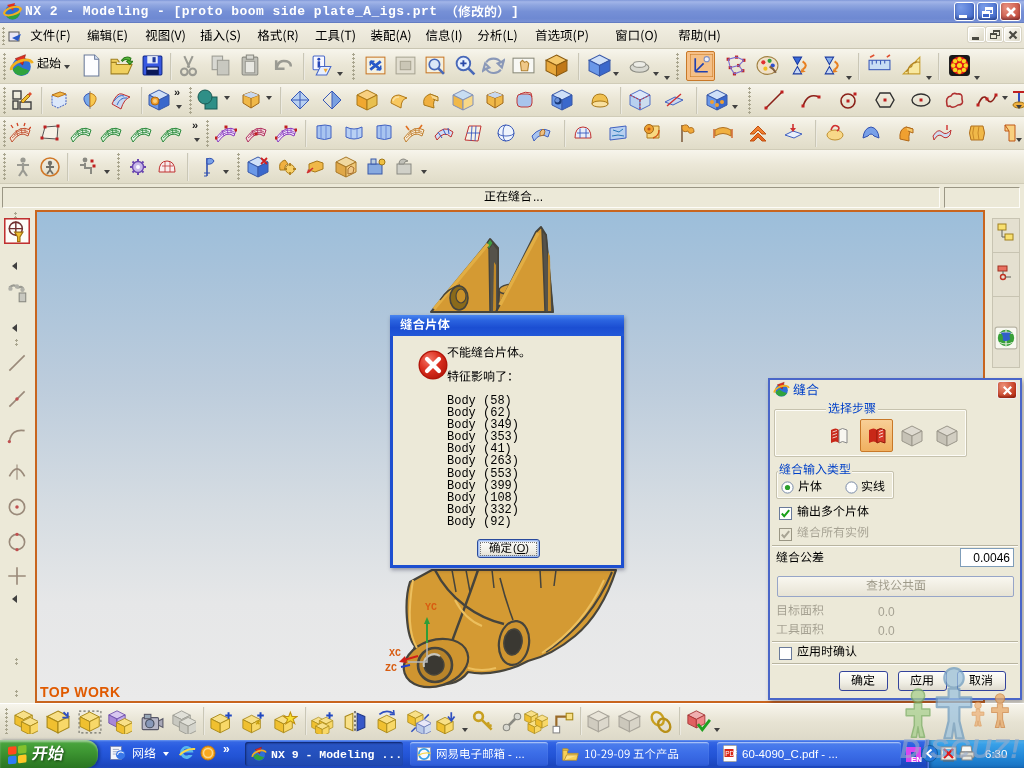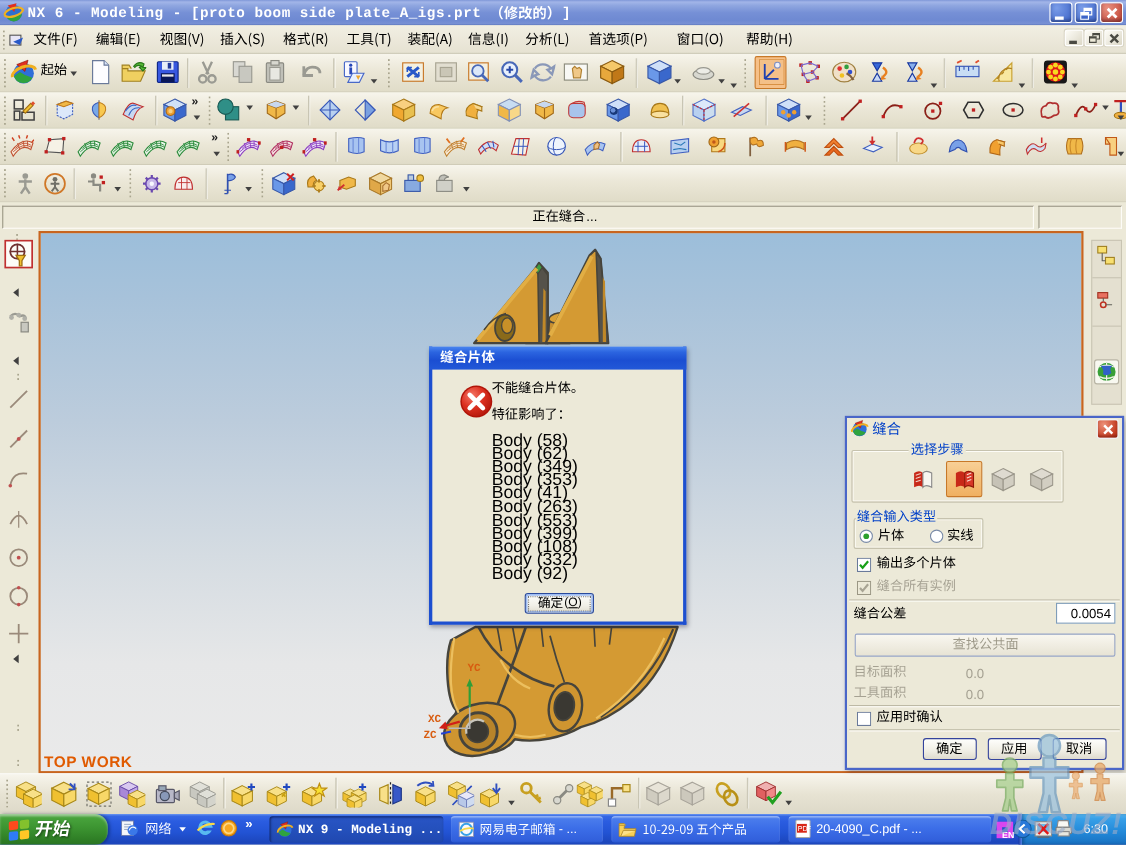--- a/index.html
+++ b/index.html
@@ -10,21 +10,21 @@
 .ic{position:absolute}
 .dar{position:absolute;width:0;height:0;border-left:3px solid transparent;border-right:3px solid transparent;border-top:4px solid #404040}
 </style></head><body>
 <div class="ab" style="left:0;top:0;width:1024px;height:23px;background:linear-gradient(180deg,#7f97d8 0%,#a2b5e8 8%,#8fa6e0 22%,#7690d6 50%,#6e89d2 80%,#7890d4 94%,#5872b8 100%)"></div>
 <svg class="ab" style="left:3px;top:2px" width="19" height="19" viewBox="0 0 19 19">
 <circle cx="9.5" cy="10" r="7.5" fill="#2e6fd0"></circle>
     <path d="M2 10 A7.5 7.5 0 0 0 17 10 A 9.5 4 -20 0 1 2 10" fill="#2fa33e"></path>
 <path d="M4 3 L12 1 L10 9 Z" fill="#e03020"></path>
     <path d="M1 12 A 9 5 -18 0 1 18 7 A 9.5 5 -18 0 1 1 12" fill="none" stroke="#f0b020" stroke-width="2"></path>
 </svg>
-<div class="ab" style="left:25px;top:4px;font-family:'Liberation Mono',monospace;font-weight:bold;font-size:13px;letter-spacing:0.45px;color:#fff">NX 6 - Modeling - [proto boom side plate_A_igs.prt </div>
+<div class="ab" style="left:25px;top:4px;font-family:'Liberation Mono',monospace;font-weight:bold;font-size:13px;letter-spacing:0.45px;color:#fff">NX 2 - Modeling - [proto boom side plate_A_igs.prt </div>
 <svg style="position:absolute;left:445px;top:5px;overflow:visible;" width="66" height="15" viewBox="0 0 660 150">
     <path transform="translate(0,114)" d="M86 -49C86 -22 98 -1 112 13L124 8C111 -6 101 -24 101 -49C101 -74 111 -92 124 -106L112 -112C98 -98 86 -77 86 -49ZM220 -50C213 -44 201 -39 190 -36C193 -34 196 -30 198 -27C210 -31 223 -38 231 -46ZM233 -38C224 -29 207 -23 191 -19C193 -17 197 -12 198 -10C216 -14 233 -22 244 -33ZM242 -23C231 -11 208 -4 184 -1C187 3 190 8 192 12C219 7 242 -2 255 -18ZM169 -73L169 -10L182 -10L182 -52C184 -49 186 -46 187 -44C198 -47 210 -51 219 -57C228 -51 238 -47 249 -44C251 -48 255 -54 258 -57C248 -59 239 -61 231 -65C240 -73 247 -82 252 -94L243 -98L240 -97L212 -97C214 -100 215 -104 216 -107L202 -110C197 -97 189 -85 179 -77C182 -75 188 -70 190 -68C193 -70 196 -73 198 -76C201 -72 204 -69 208 -65C200 -61 191 -58 182 -56L182 -73ZM206 -85L232 -85C229 -80 224 -76 219 -72C214 -76 210 -80 206 -85ZM158 -110C152 -91 142 -72 132 -60C134 -56 138 -47 139 -43C142 -46 145 -49 147 -53L147 12L162 12L162 -80C166 -88 169 -97 172 -106ZM342 -73L363 -73C361 -59 358 -48 353 -38C348 -48 344 -60 342 -72ZM269 -102L269 -87L301 -87L301 -65L270 -65L270 -17C270 -12 268 -9 265 -8C268 -4 270 4 271 8C275 5 281 2 319 -12C318 -16 317 -22 317 -27L286 -16L286 -50L317 -50L317 -52C320 -49 324 -44 326 -42C328 -45 330 -48 332 -52C335 -41 339 -32 344 -23C337 -14 327 -7 316 -2C318 1 323 8 324 12C336 7 345 0 353 -9C359 -1 367 6 377 11C379 7 384 1 388 -2C377 -7 369 -14 363 -22C370 -36 376 -53 379 -73L385 -73L385 -87L347 -87C349 -94 350 -101 352 -108L336 -110C333 -90 326 -71 317 -57L317 -102ZM460 -53C466 -43 474 -30 478 -22L491 -31C487 -38 478 -51 472 -60ZM466 -110C462 -95 456 -79 448 -68L448 -89L428 -89C431 -95 433 -102 435 -108L418 -110C418 -104 416 -96 414 -89L399 -89L399 8L414 8L414 -2L448 -2L448 -63C452 -61 456 -57 459 -55C463 -61 467 -68 470 -76L498 -76C497 -30 495 -10 491 -6C489 -4 488 -4 485 -4C482 -4 474 -4 466 -5C469 -1 471 6 471 10C479 11 487 11 492 10C497 9 500 8 504 3C509 -4 511 -25 513 -83C513 -85 513 -90 513 -90L476 -90C478 -96 480 -101 481 -107ZM414 -76L434 -76L434 -55L414 -55ZM414 -15L414 -41L434 -41L434 -15ZM564 -49C564 -77 552 -98 538 -112L526 -106C539 -92 549 -74 549 -49C549 -24 539 -6 526 8L538 13C552 -1 564 -22 564 -49Z" fill="#fff"></path>
   </svg>
 <div class="ab" style="left:511px;top:4px;font-family:'Liberation Mono',monospace;font-weight:bold;font-size:13px;color:#fff">]</div>
 <div class="ab" style="left:954px;top:2px;width:21px;height:19px;border-radius:3px;border:1px solid #fff;background:radial-gradient(circle at 30% 25%,#7a9ce8,#3c64c8);box-shadow:inset 0 -2px 3px rgba(0,0,30,.35)">
     <div class="ab" style="left:4px;top:12px;width:8px;height:3px;background:#fff"></div>
   </div>
 <div class="ab" style="left:977px;top:2px;width:21px;height:19px;border-radius:3px;border:1px solid #fff;background:radial-gradient(circle at 30% 25%,#7a9ce8,#3c64c8);box-shadow:inset 0 -2px 3px rgba(0,0,30,.35)">
     <div class="ab" style="left:7px;top:4px;width:8px;height:7px;border:1.5px solid #fff;border-top-width:3px"></div>
     <div class="ab" style="left:4px;top:8px;width:8px;height:7px;border:1.5px solid #fff;border-top-width:3px;background:#3c64c8"></div>
@@ -765,21 +765,21 @@
       </radialGradient>
     </defs>
 <path d="M10 10 L22 22 M22 10 L10 22" stroke="#fff" stroke-width="4.2" stroke-linecap="round"></path>
   </svg>
 <svg style="position:absolute;left:447px;top:346px;overflow:visible;" width="85" height="13" viewBox="0 0 850 130">
     <path transform="translate(0,106)" d="M67 -57C81 -48 99 -34 108 -24L115 -31C106 -41 88 -54 74 -63ZM8 -92L8 -83L62 -83C50 -63 29 -42 5 -31C7 -29 10 -25 11 -23C28 -31 43 -44 55 -58L55 9L65 9L65 -70C68 -74 71 -79 73 -83L112 -83L112 -92ZM166 -50L166 -40L140 -40L140 -50ZM132 -58L132 9L140 9L140 -15L166 -15L166 -1C166 1 166 1 164 1C162 1 157 1 152 1C153 3 154 7 155 9C162 9 167 9 171 8C174 6 175 4 175 -1L175 -58ZM140 -33L166 -33L166 -22L140 -22ZM223 -92C216 -88 205 -84 195 -80L195 -101L186 -101L186 -61C186 -51 189 -48 201 -48C203 -48 219 -48 221 -48C231 -48 234 -52 234 -67C232 -67 228 -69 227 -70C226 -58 225 -56 220 -56C217 -56 204 -56 201 -56C196 -56 195 -57 195 -61L195 -73C207 -76 219 -81 229 -85ZM224 -38C217 -34 206 -29 195 -26L195 -45L186 -45L186 -4C186 6 189 9 201 9C203 9 219 9 222 9C232 9 234 4 236 -12C233 -12 230 -14 228 -15C227 -2 226 0 221 0C218 0 204 0 202 0C196 0 195 0 195 -4L195 -18C207 -21 221 -26 230 -32ZM130 -66C133 -67 137 -68 170 -70C171 -68 172 -66 172 -64L180 -68C178 -75 171 -86 165 -94L157 -91C160 -87 163 -82 166 -77L140 -76C145 -82 150 -90 154 -98L145 -101C141 -92 135 -82 133 -80C131 -77 129 -75 127 -75C128 -73 130 -68 130 -66ZM281 -94C284 -86 288 -75 290 -69L297 -72C295 -78 291 -88 288 -96ZM245 -7L247 2C257 -2 270 -6 283 -10L281 -17C268 -13 254 -9 245 -7ZM306 -36L306 -30L323 -30L323 -22L301 -22L301 -15L323 -15L323 -4L331 -4L331 -15L352 -15L352 -22L331 -22L331 -30L347 -30L347 -36L331 -36L331 -43L349 -43L349 -49L331 -49L331 -56L323 -56L323 -49L303 -49L303 -43L323 -43L323 -36ZM318 -85L338 -85C335 -80 332 -76 327 -72C323 -75 320 -79 317 -83ZM320 -101C316 -92 308 -83 300 -78C301 -76 304 -73 305 -71C307 -73 310 -75 312 -78C315 -74 318 -71 322 -68C315 -63 307 -60 299 -58C300 -56 302 -53 303 -51C312 -54 320 -58 328 -63C334 -58 342 -54 349 -52C351 -54 353 -57 354 -59C347 -61 340 -63 334 -67C340 -73 346 -80 349 -89L344 -92L342 -91L323 -91C325 -94 326 -96 327 -99ZM297 -58L279 -58L279 -50L289 -50L289 -11C285 -9 280 -4 276 1L281 9C285 2 290 -5 294 -5C296 -5 299 -1 303 2C309 6 316 7 326 7C333 7 347 7 353 7C354 4 354 0 355 -2C347 -1 334 0 327 0C317 0 310 -2 304 -6C301 -8 299 -10 297 -11ZM247 -51C249 -51 251 -52 264 -54C259 -46 255 -40 253 -38C250 -33 247 -30 245 -30C246 -28 247 -24 248 -22C250 -23 254 -24 281 -30C280 -32 280 -35 281 -37L259 -33C267 -44 275 -58 282 -71L274 -75C273 -70 270 -66 268 -62L255 -60C262 -71 268 -84 273 -97L264 -101C260 -86 253 -71 250 -67C248 -62 246 -60 244 -59C245 -57 246 -52 247 -51ZM422 -101C410 -83 388 -66 365 -57C367 -55 370 -52 371 -50C378 -52 384 -56 390 -59L390 -53L450 -53L450 -61C457 -57 463 -54 470 -51C471 -54 474 -57 476 -59C457 -67 440 -77 426 -92L430 -97ZM393 -62C403 -68 413 -76 421 -85C430 -76 439 -68 450 -62ZM384 -39L384 9L393 9L393 3L449 3L449 9L458 9L458 -39ZM393 -6L393 -31L449 -31L449 -6ZM502 -98L502 -58C502 -36 500 -14 485 3C487 4 490 8 492 10C503 -2 508 -17 510 -32L560 -32L560 10L570 10L570 -41L510 -41C511 -47 511 -52 511 -58L511 -60L588 -60L588 -70L555 -70L555 -101L545 -101L545 -70L511 -70L511 -98ZM630 -100C624 -82 614 -64 604 -52C605 -50 608 -46 609 -44C612 -48 616 -52 619 -57L619 9L628 9L628 -73C632 -81 636 -89 639 -98ZM650 -21L650 -13L670 -13L670 9L678 9L678 -13L698 -13L698 -21L678 -21L678 -63C686 -42 697 -21 710 -10C712 -12 715 -16 717 -17C704 -28 691 -48 684 -68L714 -68L714 -77L678 -77L678 -100L670 -100L670 -77L636 -77L636 -68L664 -68C657 -48 644 -27 631 -17C633 -15 636 -12 638 -10C650 -21 662 -41 670 -62L670 -21ZM743 -29C733 -29 725 -21 725 -11C725 -1 733 7 743 7C753 7 762 -1 762 -11C762 -21 753 -29 743 -29ZM743 1C737 1 731 -4 731 -11C731 -18 737 -23 743 -23C750 -23 756 -18 756 -11C756 -4 750 1 743 1Z" fill="#000"></path>
   </svg>
 <svg style="position:absolute;left:447px;top:370px;overflow:visible;" width="73" height="13" viewBox="0 0 730 130">
     <path transform="translate(0,106)" d="M55 -25C61 -20 67 -11 70 -6L77 -10C74 -16 67 -24 62 -30ZM77 -101L77 -88L54 -88L54 -79L77 -79L77 -64L47 -64L47 -56L92 -56L92 -42L49 -42L49 -33L92 -33L92 -2C92 0 91 1 89 1C87 1 81 1 74 1C75 3 76 7 76 10C85 10 92 9 95 8C99 7 100 4 100 -2L100 -33L114 -33L114 -42L100 -42L100 -56L115 -56L115 -64L86 -64L86 -79L109 -79L109 -88L86 -88L86 -101ZM12 -92C11 -77 8 -61 5 -51C6 -50 10 -48 12 -47C13 -53 15 -60 16 -67L25 -67L25 -38C18 -36 11 -34 6 -32L8 -23L25 -29L25 10L34 10L34 -32L46 -36L46 -44L34 -41L34 -67L45 -67L45 -76L34 -76L34 -101L25 -101L25 -76L18 -76C18 -81 19 -85 19 -90ZM150 -101C145 -92 135 -82 125 -76C127 -74 129 -70 130 -68C141 -76 152 -87 158 -97ZM152 -74C146 -61 134 -49 124 -41C125 -39 128 -34 129 -32C133 -36 137 -40 141 -45L141 10L150 10L150 -56C154 -61 158 -66 160 -71ZM170 -60L170 -2L158 -2L158 6L235 6L235 -2L205 -2L205 -41L230 -41L230 -49L205 -49L205 -83L232 -83L232 -92L166 -92L166 -83L196 -83L196 -2L179 -2L179 -60ZM341 -98C334 -89 322 -79 311 -73C313 -71 316 -68 318 -66C329 -73 341 -84 349 -95ZM345 -66C337 -56 323 -45 311 -39C313 -37 316 -34 317 -33C330 -40 344 -51 353 -63ZM347 -31C339 -18 323 -5 308 2C310 4 312 7 314 9C330 1 346 -13 355 -28ZM262 -36L297 -36L297 -26L262 -26ZM290 -14C294 -9 299 -1 301 4L308 0C306 -5 301 -12 297 -17ZM261 -77L298 -77L298 -70L261 -70ZM261 -90L298 -90L298 -83L261 -83ZM253 -97L253 -64L307 -64L307 -97ZM258 -17C256 -11 251 -5 247 0C249 1 252 4 253 5C258 0 263 -8 266 -15ZM272 -62C273 -60 274 -58 275 -56L247 -56L247 -49L311 -49L311 -56L285 -56C284 -59 282 -61 281 -64ZM254 -43L254 -20L275 -20L275 0C275 1 275 1 273 1C272 2 268 2 263 1C264 4 265 7 266 9C273 9 277 9 280 8C283 6 284 4 284 0L284 -20L306 -20L306 -43ZM369 -89L369 -11L377 -11L377 -22L399 -22L399 -89ZM377 -81L391 -81L391 -31L377 -31ZM435 -101C434 -95 431 -87 428 -81L408 -81L408 9L416 9L416 -73L463 -73L463 -1C463 0 463 1 461 1C460 1 455 1 450 1C451 3 452 7 452 9C460 9 465 9 468 8C471 6 472 4 472 -1L472 -81L438 -81C440 -86 443 -93 445 -99ZM433 -52L447 -52L447 -26L433 -26ZM426 -59L426 -12L433 -12L433 -19L453 -19L453 -59ZM492 -91L492 -83L569 -83C560 -74 547 -65 536 -59L536 -2C536 0 535 1 532 1C530 1 520 1 510 0C512 3 513 7 514 10C526 10 534 9 539 8C544 7 545 4 545 -2L545 -54C560 -63 576 -75 587 -87L580 -92L578 -91ZM630 -58C635 -58 639 -62 639 -67C639 -73 635 -76 630 -76C625 -76 621 -73 621 -67C621 -62 625 -58 630 -58ZM630 0C635 0 639 -3 639 -9C639 -14 635 -18 630 -18C625 -18 621 -14 621 -9C621 -3 625 0 630 0Z" fill="#000"></path>
   </svg>
-<div class="ab" style="left:447px;top:395px;font-family:Liberation Sans, sans-serif;font-size:16px;line-height:12.1px;color:#000;white-space:nowrap">Body (58)<br>Body (62)<br>Body (349)<br>Body (353)<br>Body (41)<br>Body (263)<br>Body (553)<br>Body (399)<br>Body (108)<br>Body (332)<br>Body (92)</div>
+<div class="ab" style="left:447px;top:395px;font-family:Liberation Mono, monospace;font-size:12px;line-height:12.1px;color:#000;white-space:nowrap">Body (58)<br>Body (62)<br>Body (349)<br>Body (353)<br>Body (41)<br>Body (263)<br>Body (553)<br>Body (399)<br>Body (108)<br>Body (332)<br>Body (92)</div>
 <div class="ab" style="left:477px;top:539px;width:63px;height:19px;background:linear-gradient(180deg,#fefefc,#f1f0e8 60%,#e0ddd0);border:1px solid #2a4a9c;border-radius:3px;box-shadow:inset 0 0 0 1.5px #9ebcf2"></div>
 <div class="ab" style="left:480px;top:541.5px;width:57px;height:14px;border:1px dotted #777"></div>
 <svg style="position:absolute;left:489px;top:542px;overflow:visible;" width="24" height="13" viewBox="0 0 240 130">
     <path transform="translate(0,101)" d="M63 -97C58 -83 50 -69 40 -61C42 -59 44 -56 45 -54C47 -56 49 -58 51 -60L51 -37C51 -24 50 -7 39 5C40 6 44 8 45 9C53 1 56 -9 58 -19L74 -19L74 5L82 5L82 -19L98 -19L98 -1C98 0 98 1 96 1C95 1 91 1 86 1C87 3 88 6 88 8C95 8 100 8 103 7C106 6 107 3 107 -1L107 -67L86 -67C90 -72 94 -78 97 -84L91 -87L90 -87L68 -87C69 -90 70 -92 71 -95ZM74 -26L59 -26C59 -30 59 -33 59 -37L59 -40L74 -40ZM82 -26L82 -40L98 -40L98 -26ZM74 -47L59 -47L59 -60L74 -60ZM82 -47L82 -60L98 -60L98 -47ZM57 -67L57 -67C59 -71 62 -75 64 -80L85 -80C82 -75 79 -71 76 -67ZM6 -91L6 -83L20 -83C17 -65 12 -49 4 -38C5 -35 7 -31 8 -28C10 -31 12 -34 14 -38L14 4L21 4L21 -5L42 -5L42 -55L21 -55C24 -64 27 -73 28 -83L45 -83L45 -91ZM21 -47L34 -47L34 -13L21 -13ZM141 -43C138 -23 132 -6 119 4C121 5 125 8 126 10C134 3 139 -6 143 -17C154 3 171 7 195 7L222 7C223 5 224 1 225 -1C220 -1 200 -1 196 -1C189 -1 183 -2 177 -3L177 -26L211 -26L211 -34L177 -34L177 -53L206 -53L206 -61L139 -61L139 -53L168 -53L168 -5C158 -9 151 -15 147 -27C148 -32 149 -37 150 -43ZM164 -95C166 -92 168 -87 169 -84L124 -84L124 -59L133 -59L133 -75L212 -75L212 -59L221 -59L221 -84L179 -84C178 -87 175 -93 172 -97Z" fill="#000"></path>
   </svg>
 <div class="ab" style="left:513px;top:542px;font-size:11px;color:#000">(<span style="text-decoration:underline">O</span>)</div>
 <div class="ab" style="left:768px;top:378px;width:254px;height:322px;background:#ece9d8;border:2px solid #4a66c8;box-shadow:2px 3px 5px rgba(0,0,40,.3)"></div>
 <svg class="ic" style="left:773px;top:381px" width="17" height="17" viewBox="0 0 22 22">
     <circle cx="11" cy="12" r="8.2" fill="#2f6fd8"></circle>
     <path d="M3.2 14.5 A8.2 8.2 0 0 0 18 15.5 Q12 14 8 11 Q5 13 3.2 14.5 Z" fill="#2fa33e"></path>
@@ -849,21 +849,21 @@
     <rect x="0.5" y="0.5" width="12" height="12" fill="#ece9d8" stroke="#9a9684"></rect>
     <path d="M2.8 6.5 L5.2 9.2 L10.2 3.2" fill="none" stroke="#a8a494" stroke-width="2"></path>
   </svg>
 <svg style="position:absolute;left:797px;top:526px;overflow:visible;" width="73" height="13" viewBox="0 0 730 130">
     <path transform="translate(0,106)" d="M41 -94C44 -86 48 -75 50 -69L57 -72C55 -78 51 -88 48 -96ZM5 -7L7 2C17 -2 30 -6 43 -10L41 -17C28 -13 14 -9 5 -7ZM66 -36L66 -30L83 -30L83 -22L61 -22L61 -15L83 -15L83 -4L91 -4L91 -15L112 -15L112 -22L91 -22L91 -30L107 -30L107 -36L91 -36L91 -43L109 -43L109 -49L91 -49L91 -56L83 -56L83 -49L63 -49L63 -43L83 -43L83 -36ZM78 -85L98 -85C95 -80 92 -76 87 -72C83 -75 80 -79 77 -83ZM80 -101C76 -92 68 -83 60 -78C61 -76 64 -73 65 -71C67 -73 70 -75 72 -78C75 -74 78 -71 82 -68C75 -63 67 -60 59 -58C60 -56 62 -53 63 -51C72 -54 80 -58 88 -63C94 -58 102 -54 109 -52C111 -54 113 -57 114 -59C107 -61 100 -63 94 -67C100 -73 106 -80 109 -89L104 -92L102 -91L83 -91C85 -94 86 -96 87 -99ZM57 -58L39 -58L39 -50L49 -50L49 -11C45 -9 40 -4 36 1L41 9C45 2 50 -5 54 -5C56 -5 59 -1 63 2C69 6 76 7 86 7C93 7 107 7 113 7C114 4 114 0 115 -2C107 -1 94 0 87 0C77 0 70 -2 64 -6C61 -8 59 -10 57 -11ZM7 -51C9 -51 11 -52 24 -54C19 -46 15 -40 13 -38C10 -33 7 -30 5 -30C6 -28 7 -24 8 -22C10 -23 14 -24 41 -30C40 -32 40 -35 41 -37L19 -33C27 -44 35 -58 42 -71L34 -75C33 -70 30 -66 28 -62L15 -60C22 -71 28 -84 33 -97L24 -101C20 -86 13 -71 10 -67C8 -62 6 -60 4 -59C5 -57 6 -52 7 -51ZM182 -101C170 -83 148 -66 125 -57C127 -55 130 -52 131 -50C138 -52 144 -56 150 -59L150 -53L210 -53L210 -61C217 -57 223 -54 230 -51C231 -54 234 -57 236 -59C217 -67 200 -77 186 -92L190 -97ZM153 -62C163 -68 173 -76 181 -85C190 -76 199 -68 210 -62ZM144 -39L144 9L153 9L153 3L209 3L209 9L218 9L218 -39ZM153 -6L153 -31L209 -31L209 -6ZM304 -89L304 -49C304 -32 303 -11 288 4C290 5 294 8 295 10C311 -6 313 -31 313 -49L313 -51L332 -51L332 9L341 9L341 -51L355 -51L355 -60L313 -60L313 -82C327 -84 342 -87 353 -92L347 -99C337 -95 319 -91 304 -89ZM261 -43L261 -47L261 -63L284 -63L284 -43ZM293 -98C283 -94 266 -91 252 -89L252 -47C252 -31 251 -11 243 4C245 5 249 8 251 10C258 -3 260 -20 260 -35L293 -35L293 -71L261 -71L261 -82C274 -84 289 -87 299 -91ZM407 -101C405 -96 404 -90 402 -85L368 -85L368 -77L398 -77C390 -61 379 -46 365 -36C366 -35 369 -32 371 -30C378 -35 385 -41 391 -49L391 9L399 9L399 -14L450 -14L450 -2C450 0 449 1 447 1C445 1 438 1 430 1C431 3 432 7 433 9C443 9 450 9 453 8C457 6 459 4 459 -2L459 -63L400 -63C403 -67 405 -72 408 -77L473 -77L473 -85L411 -85C413 -90 415 -94 416 -99ZM399 -35L450 -35L450 -22L399 -22ZM399 -42L399 -55L450 -55L450 -42ZM545 -13C561 -7 576 1 586 9L592 2C582 -5 565 -14 549 -19ZM509 -67C515 -63 523 -57 526 -53L532 -59C528 -64 521 -69 514 -73ZM497 -48C504 -44 512 -38 516 -34L521 -41C517 -45 509 -51 502 -54ZM491 -87L491 -63L500 -63L500 -79L580 -79L580 -63L589 -63L589 -87L548 -87C546 -91 543 -97 540 -102L531 -99C534 -95 536 -91 538 -87ZM489 -31L489 -23L532 -23C525 -11 513 -3 490 1C492 3 494 7 495 9C522 3 535 -7 542 -23L592 -23L592 -31L545 -31C548 -42 549 -56 550 -73L540 -73C540 -56 539 -42 535 -31ZM683 -87L683 -20L691 -20L691 -87ZM702 -100L702 -3C702 -1 702 0 700 0C698 0 691 0 684 0C685 2 687 6 687 9C696 9 702 9 706 7C709 6 711 3 711 -3L711 -100ZM643 -35C647 -32 652 -27 656 -24C650 -12 643 -3 634 3C636 4 639 8 640 10C658 -3 671 -28 675 -66L670 -68L668 -68L653 -68C654 -73 656 -79 657 -86L677 -86L677 -94L636 -94L636 -86L648 -86C645 -66 639 -49 630 -37C632 -35 636 -33 637 -31C642 -39 647 -48 650 -59L666 -59C664 -49 662 -40 659 -32C656 -35 651 -38 648 -41ZM625 -101C621 -83 613 -66 604 -54C605 -52 608 -47 609 -45C612 -49 614 -53 617 -58L617 9L625 9L625 -75C629 -83 631 -91 634 -98Z" fill="#a5a192"></path>
   </svg>
 <div class="ab" style="left:772px;top:545px;width:246px;height:2px;border-top:1px solid #b8b4a0;border-bottom:1px solid #fdfcf7"></div>
 <svg style="position:absolute;left:776px;top:551px;overflow:visible;" width="49" height="13" viewBox="0 0 490 130">
     <path transform="translate(0,106)" d="M41 -94C44 -86 48 -75 50 -69L57 -72C55 -78 51 -88 48 -96ZM5 -7L7 2C17 -2 30 -6 43 -10L41 -17C28 -13 14 -9 5 -7ZM66 -36L66 -30L83 -30L83 -22L61 -22L61 -15L83 -15L83 -4L91 -4L91 -15L112 -15L112 -22L91 -22L91 -30L107 -30L107 -36L91 -36L91 -43L109 -43L109 -49L91 -49L91 -56L83 -56L83 -49L63 -49L63 -43L83 -43L83 -36ZM78 -85L98 -85C95 -80 92 -76 87 -72C83 -75 80 -79 77 -83ZM80 -101C76 -92 68 -83 60 -78C61 -76 64 -73 65 -71C67 -73 70 -75 72 -78C75 -74 78 -71 82 -68C75 -63 67 -60 59 -58C60 -56 62 -53 63 -51C72 -54 80 -58 88 -63C94 -58 102 -54 109 -52C111 -54 113 -57 114 -59C107 -61 100 -63 94 -67C100 -73 106 -80 109 -89L104 -92L102 -91L83 -91C85 -94 86 -96 87 -99ZM57 -58L39 -58L39 -50L49 -50L49 -11C45 -9 40 -4 36 1L41 9C45 2 50 -5 54 -5C56 -5 59 -1 63 2C69 6 76 7 86 7C93 7 107 7 113 7C114 4 114 0 115 -2C107 -1 94 0 87 0C77 0 70 -2 64 -6C61 -8 59 -10 57 -11ZM7 -51C9 -51 11 -52 24 -54C19 -46 15 -40 13 -38C10 -33 7 -30 5 -30C6 -28 7 -24 8 -22C10 -23 14 -24 41 -30C40 -32 40 -35 41 -37L19 -33C27 -44 35 -58 42 -71L34 -75C33 -70 30 -66 28 -62L15 -60C22 -71 28 -84 33 -97L24 -101C20 -86 13 -71 10 -67C8 -62 6 -60 4 -59C5 -57 6 -52 7 -51ZM182 -101C170 -83 148 -66 125 -57C127 -55 130 -52 131 -50C138 -52 144 -56 150 -59L150 -53L210 -53L210 -61C217 -57 223 -54 230 -51C231 -54 234 -57 236 -59C217 -67 200 -77 186 -92L190 -97ZM153 -62C163 -68 173 -76 181 -85C190 -76 199 -68 210 -62ZM144 -39L144 9L153 9L153 3L209 3L209 9L218 9L218 -39ZM153 -6L153 -31L209 -31L209 -6ZM279 -97C272 -79 260 -62 246 -51C249 -50 253 -47 254 -45C268 -57 280 -75 288 -95ZM320 -98L311 -95C320 -77 336 -56 348 -45C350 -47 353 -51 356 -53C343 -63 328 -82 320 -98ZM259 2C264 0 270 0 334 -5C337 0 340 5 342 9L351 4C345 -7 332 -24 322 -37L313 -33C318 -27 323 -20 328 -13L272 -10C284 -24 296 -42 306 -60L296 -64C286 -44 272 -23 267 -18C262 -12 259 -9 256 -8C257 -5 259 0 259 2ZM443 -101C441 -96 437 -90 434 -85L406 -85C405 -90 400 -96 396 -101L389 -97C391 -94 394 -89 396 -85L373 -85L373 -77L413 -77C412 -73 411 -70 410 -66L378 -66L378 -58L408 -58C407 -55 405 -51 404 -48L367 -48L367 -39L399 -39C391 -25 380 -14 365 -6C367 -4 370 0 371 2C384 -6 394 -15 402 -27L402 -21L427 -21L427 -4L387 -4L387 4L472 4L472 -4L436 -4L436 -21L464 -21L464 -30L404 -30C406 -33 408 -36 410 -39L473 -39L473 -48L414 -48C415 -51 416 -55 417 -58L462 -58L462 -66L420 -66C421 -70 422 -73 422 -77L468 -77L468 -85L444 -85C447 -89 450 -94 453 -98Z" fill="#000"></path>
   </svg>
-<div class="ab" style="left:960px;top:548px;width:54px;height:19px;background:#fff;border:1px solid #7f9db9;font-size:12px;text-align:right;padding:2px 3px 0 0;color:#000">0.0054</div>
+<div class="ab" style="left:960px;top:548px;width:54px;height:19px;background:#fff;border:1px solid #7f9db9;font-size:12px;text-align:right;padding:2px 3px 0 0;color:#000">0.0046</div>
 <div class="ab" style="left:777px;top:576px;width:237px;height:21px;background:linear-gradient(180deg,#f9f7f0,#e7e3d4);border:1px solid #97a5c8;border-radius:2px"></div>
 <svg style="position:absolute;left:866px;top:579px;overflow:visible;" width="61" height="13" viewBox="0 0 610 130">
     <path transform="translate(0,106)" d="M35 -26L84 -26L84 -16L35 -16ZM35 -42L84 -42L84 -32L35 -32ZM27 -49L27 -10L93 -10L93 -49ZM9 -2L9 6L112 6L112 -2ZM55 -101L55 -86L7 -86L7 -78L45 -78C35 -66 19 -56 4 -51C6 -49 9 -46 10 -44C27 -50 44 -63 55 -77L55 -52L64 -52L64 -77C75 -63 93 -51 110 -45C111 -47 114 -50 116 -52C101 -57 84 -67 74 -78L113 -78L113 -86L64 -86L64 -101ZM201 -93C207 -88 214 -81 217 -75L225 -81C221 -86 214 -93 208 -98ZM143 -101L143 -77L126 -77L126 -68L143 -68L143 -42C136 -40 129 -39 124 -37L127 -29L143 -33L143 -2C143 0 142 0 140 0C139 0 134 1 128 0C129 3 130 6 131 9C139 9 144 9 147 7C150 6 151 3 151 -2L151 -36L167 -41L166 -49L151 -45L151 -68L166 -68L166 -77L151 -77L151 -101ZM219 -56C215 -47 210 -38 202 -30C200 -38 198 -49 196 -61L233 -65L232 -74L195 -70C194 -79 193 -90 193 -100L184 -100C184 -89 185 -79 186 -69L168 -67L168 -58L187 -60C189 -45 191 -33 195 -22C186 -13 175 -6 164 -2C166 0 169 3 171 5C181 1 190 -5 198 -13C204 0 212 8 223 9C229 9 234 3 237 -16C235 -17 231 -19 229 -21C228 -8 226 -1 223 -2C216 -2 210 -9 206 -20C214 -30 222 -40 227 -51ZM279 -97C272 -79 260 -62 246 -51C249 -50 253 -47 254 -45C268 -57 280 -75 288 -95ZM320 -98L311 -95C320 -77 336 -56 348 -45C350 -47 353 -51 356 -53C343 -63 328 -82 320 -98ZM259 2C264 0 270 0 334 -5C337 0 340 5 342 9L351 4C345 -7 332 -24 322 -37L313 -33C318 -27 323 -20 328 -13L272 -10C284 -24 296 -42 306 -60L296 -64C286 -44 272 -23 267 -18C262 -12 259 -9 256 -8C257 -5 259 0 259 2ZM430 -18C442 -10 456 2 464 10L472 4C464 -3 449 -15 438 -23ZM399 -22C393 -13 379 -3 367 3C369 5 373 8 375 10C387 3 400 -8 409 -19ZM371 -75L371 -67L394 -67L394 -38L366 -38L366 -29L475 -29L475 -38L446 -38L446 -67L470 -67L470 -75L446 -75L446 -100L437 -100L437 -75L403 -75L403 -100L394 -100L394 -75ZM403 -38L403 -67L437 -67L437 -38ZM527 -40L552 -40L552 -27L527 -27ZM527 -47L527 -61L552 -61L552 -47ZM527 -19L552 -19L552 -5L527 -5ZM487 -93L487 -84L533 -84C532 -79 531 -74 530 -69L492 -69L492 10L501 10L501 3L578 3L578 10L588 10L588 -69L539 -69L544 -84L593 -84L593 -93ZM501 -5L501 -61L518 -61L518 -5ZM578 -5L560 -5L560 -61L578 -61Z" fill="#9d9989"></path>
   </svg>
 <svg style="position:absolute;left:776px;top:604px;overflow:visible;" width="49" height="13" viewBox="0 0 490 130">
     <path transform="translate(0,106)" d="M28 -56L91 -56L91 -37L28 -37ZM28 -65L28 -84L91 -84L91 -65ZM28 -28L91 -28L91 -8L28 -8ZM19 -93L19 9L28 9L28 1L91 1L91 9L100 9L100 -93ZM176 -92L176 -83L228 -83L228 -92ZM213 -39C219 -27 225 -11 227 -2L235 -5C233 -14 227 -30 221 -41ZM179 -41C176 -28 170 -15 164 -7C166 -6 169 -3 171 -2C177 -11 183 -25 187 -39ZM171 -63L171 -54L196 -54L196 -2C196 -1 196 0 194 0C192 0 187 0 181 0C182 3 183 6 183 9C192 9 197 9 201 7C204 6 205 3 205 -2L205 -54L235 -54L235 -63ZM144 -101L144 -75L126 -75L126 -67L142 -67C138 -52 131 -35 123 -26C125 -24 127 -20 128 -17C134 -25 140 -38 144 -51L144 9L153 9L153 -53C157 -47 162 -40 164 -36L169 -43C167 -47 157 -60 153 -64L153 -67L169 -67L169 -75L153 -75L153 -101ZM287 -40L312 -40L312 -27L287 -27ZM287 -47L287 -61L312 -61L312 -47ZM287 -19L312 -19L312 -5L287 -5ZM247 -93L247 -84L293 -84C292 -79 291 -74 290 -69L252 -69L252 10L261 10L261 3L338 3L338 10L348 10L348 -69L299 -69L304 -84L353 -84L353 -93ZM261 -5L261 -61L278 -61L278 -5ZM338 -5L320 -5L320 -61L338 -61ZM451 -25C457 -14 464 0 467 9L475 5C472 -4 466 -17 459 -28ZM427 -27C423 -15 417 -3 409 4C412 6 415 8 417 9C425 1 432 -12 436 -25ZM427 -84L461 -84L461 -48L427 -48ZM418 -92L418 -39L470 -39L470 -92ZM408 -100C397 -96 379 -92 364 -90C365 -88 366 -85 367 -83C373 -84 380 -85 387 -86L387 -66L366 -66L366 -58L385 -58C380 -44 372 -29 364 -20C365 -18 368 -14 369 -12C375 -19 382 -31 387 -43L387 10L395 10L395 -46C400 -40 406 -31 408 -26L414 -34C411 -38 399 -52 395 -56L395 -58L414 -58L414 -66L395 -66L395 -88C402 -89 408 -91 413 -93Z" fill="#a5a192"></path>
   </svg>
 <div class="ab" style="left:878px;top:605px;font-size:12px;color:#a5a192">0.0</div>
 <svg style="position:absolute;left:776px;top:623px;overflow:visible;" width="49" height="13" viewBox="0 0 490 130">
     <path transform="translate(0,106)" d="M6 -9L6 0L114 0L114 -9L65 -9L65 -78L108 -78L108 -87L12 -87L12 -78L55 -78L55 -9ZM193 -10C206 -4 220 4 228 10L235 3C226 -3 212 -10 198 -16ZM159 -16C152 -9 137 -1 125 3C127 5 130 8 131 10C144 5 158 -3 168 -11ZM145 -95L145 -25L126 -25L126 -17L234 -17L234 -25L216 -25L216 -95ZM154 -25L154 -36L207 -36L207 -25ZM154 -70L207 -70L207 -60L154 -60ZM154 -77L154 -88L207 -88L207 -77ZM154 -53L207 -53L207 -43L154 -43ZM287 -40L312 -40L312 -27L287 -27ZM287 -47L287 -61L312 -61L312 -47ZM287 -19L312 -19L312 -5L287 -5ZM247 -93L247 -84L293 -84C292 -79 291 -74 290 -69L252 -69L252 10L261 10L261 3L338 3L338 10L348 10L348 -69L299 -69L304 -84L353 -84L353 -93ZM261 -5L261 -61L278 -61L278 -5ZM338 -5L320 -5L320 -61L338 -61ZM451 -25C457 -14 464 0 467 9L475 5C472 -4 466 -17 459 -28ZM427 -27C423 -15 417 -3 409 4C412 6 415 8 417 9C425 1 432 -12 436 -25ZM427 -84L461 -84L461 -48L427 -48ZM418 -92L418 -39L470 -39L470 -92ZM408 -100C397 -96 379 -92 364 -90C365 -88 366 -85 367 -83C373 -84 380 -85 387 -86L387 -66L366 -66L366 -58L385 -58C380 -44 372 -29 364 -20C365 -18 368 -14 369 -12C375 -19 382 -31 387 -43L387 10L395 10L395 -46C400 -40 406 -31 408 -26L414 -34C411 -38 399 -52 395 -56L395 -58L414 -58L414 -66L395 -66L395 -88C402 -89 408 -91 413 -93Z" fill="#a5a192"></path>
@@ -1146,21 +1146,21 @@
   </svg>
 <svg style="position:absolute;left:584px;top:748px;overflow:visible;" width="96" height="13" viewBox="0 0 959 130">
     <path transform="translate(0,101)" d="M10 0L56 0L56 -9L39 -9L39 -84L31 -84C27 -82 21 -80 14 -78L14 -72L29 -72L29 -9L10 -9ZM96 1C112 1 122 -13 122 -42C122 -72 112 -86 96 -86C80 -86 70 -72 70 -42C70 -13 80 1 96 1ZM96 -7C86 -7 80 -18 80 -42C80 -67 86 -78 96 -78C105 -78 112 -67 112 -42C112 -18 105 -7 96 -7ZM133 -28L162 -28L162 -36L133 -36ZM173 0L226 0L226 -9L202 -9C198 -9 193 -9 188 -8C208 -27 222 -44 222 -61C222 -76 212 -86 197 -86C186 -86 179 -81 172 -73L178 -68C183 -73 189 -77 196 -77C206 -77 211 -70 211 -61C211 -46 199 -29 173 -6ZM258 1C274 1 289 -12 289 -46C289 -73 277 -86 261 -86C247 -86 236 -75 236 -58C236 -41 246 -32 260 -32C267 -32 274 -36 279 -42C278 -16 269 -7 258 -7C253 -7 247 -10 244 -14L238 -7C243 -2 249 1 258 1ZM279 -51C273 -43 267 -40 261 -40C251 -40 246 -47 246 -58C246 -70 253 -78 261 -78C271 -78 278 -68 279 -51ZM300 -28L330 -28L330 -36L300 -36ZM367 1C383 1 393 -13 393 -42C393 -72 383 -86 367 -86C351 -86 341 -72 341 -42C341 -13 351 1 367 1ZM367 -7C358 -7 351 -18 351 -42C351 -67 358 -78 367 -78C377 -78 383 -67 383 -42C383 -18 377 -7 367 -7ZM426 1C442 1 457 -12 457 -46C457 -73 444 -86 428 -86C415 -86 404 -75 404 -58C404 -41 413 -32 427 -32C434 -32 441 -36 447 -42C446 -16 436 -7 426 -7C420 -7 415 -10 411 -14L406 -7C410 -2 417 1 426 1ZM447 -51C441 -43 435 -40 429 -40C419 -40 414 -47 414 -58C414 -70 420 -78 428 -78C439 -78 445 -68 447 -51ZM509 -52L509 -43L530 -43C528 -30 526 -16 523 -6L495 -6L495 3L597 3L597 -6L574 -6C576 -21 577 -39 578 -52L571 -52L570 -52L541 -52L545 -77L589 -77L589 -85L502 -85L502 -77L535 -77C534 -69 533 -60 532 -52ZM533 -6C535 -16 537 -30 539 -43L568 -43C568 -33 566 -18 565 -6ZM656 -63L656 9L665 9L665 -63ZM662 -97C650 -78 629 -61 608 -51C610 -49 612 -46 614 -43C632 -52 649 -65 661 -81C676 -63 692 -52 709 -43C710 -46 713 -49 715 -51C697 -60 681 -70 666 -88L669 -93ZM749 -70C753 -65 757 -58 759 -54L766 -57C765 -62 760 -69 756 -73ZM798 -73C796 -67 792 -59 788 -53L733 -53L733 -38C733 -25 732 -8 723 4C724 5 728 8 730 10C740 -4 742 -24 742 -37L742 -45L825 -45L825 -53L797 -53C800 -58 804 -64 807 -70ZM767 -94C770 -91 773 -86 774 -83L731 -83L731 -75L822 -75L822 -83L784 -83L785 -83C783 -87 779 -93 776 -97ZM868 -83L914 -83L914 -62L868 -62ZM860 -92L860 -53L923 -53L923 -92ZM843 -41L843 9L851 9L851 3L875 3L875 8L884 8L884 -41ZM851 -5L851 -33L875 -33L875 -5ZM897 -41L897 9L905 9L905 3L931 3L931 9L940 9L940 -41ZM905 -5L905 -33L931 -33L931 -5Z" fill="#fff"></path>
   </svg>
 <div class="ab" style="left:717px;top:742px;width:184px;height:24px;border-radius:3px;background:linear-gradient(180deg,#7aa2f4 0%,#4a7cec 10%,#3c6ee8 45%,#3260dc 90%,#2a58d0 100%);box-shadow:inset 0 1px 1px rgba(255,255,255,.4)"></div>
 <svg class="ab" style="left:723px;top:745px" width="14" height="17" viewBox="0 0 14 17">
     <rect x="0.5" y="0.5" width="13" height="16" rx="1" fill="#fff" stroke="#a8a8a8"></rect>
     <rect x="1.5" y="4" width="9" height="8" fill="#d82818"></rect>
     <text x="2.2" y="10.5" font-size="6.5" fill="#fff" font-family="Liberation Sans">PDF</text>
   </svg>
-<div class="ab" style="left:742px;top:748px;font-size:11.5px;color:#fff">20-4090_C.pdf - ...</div>
+<div class="ab" style="left:742px;top:748px;font-size:11.5px;color:#fff">60-4090_C.pdf - ...</div>
 <div class="ab" style="left:926px;top:740px;width:3px;height:28px;background:linear-gradient(90deg,#1838a0,#5a86ec)"></div>
 <div class="ab" style="left:929px;top:740px;width:95px;height:28px;background:linear-gradient(180deg,#58b8f0 0%,#38a0e8 15%,#2288d8 60%,#1870c0 100%);box-shadow:inset 2px 0 3px rgba(0,30,80,.35)"></div>
 <div class="ab" style="left:906px;top:747px;width:15px;height:15px;background:#2a50c8;border:5px solid #d946ef;color:#fff;font-size:8px;font-weight:bold;text-align:center;padding-top:2.5px">EN</div>
 <svg class="ab" style="left:921px;top:745px" width="17" height="17" viewBox="0 0 17 17">
     <circle cx="8.5" cy="8.5" r="8" fill="#2878d8" stroke="#105898"></circle>
     <path d="M10.5 4.5 L6 8.5 L10.5 12.5" stroke="#fff" stroke-width="2" fill="none"></path>
   </svg>
 <svg class="ab" style="left:940px;top:745px" width="17" height="17" viewBox="0 0 17 17">
     <rect x="1" y="2" width="15" height="13" fill="#ece9e0" stroke="#888"></rect>
     <rect x="3" y="4" width="11" height="7" fill="#68b8e8"></rect>

